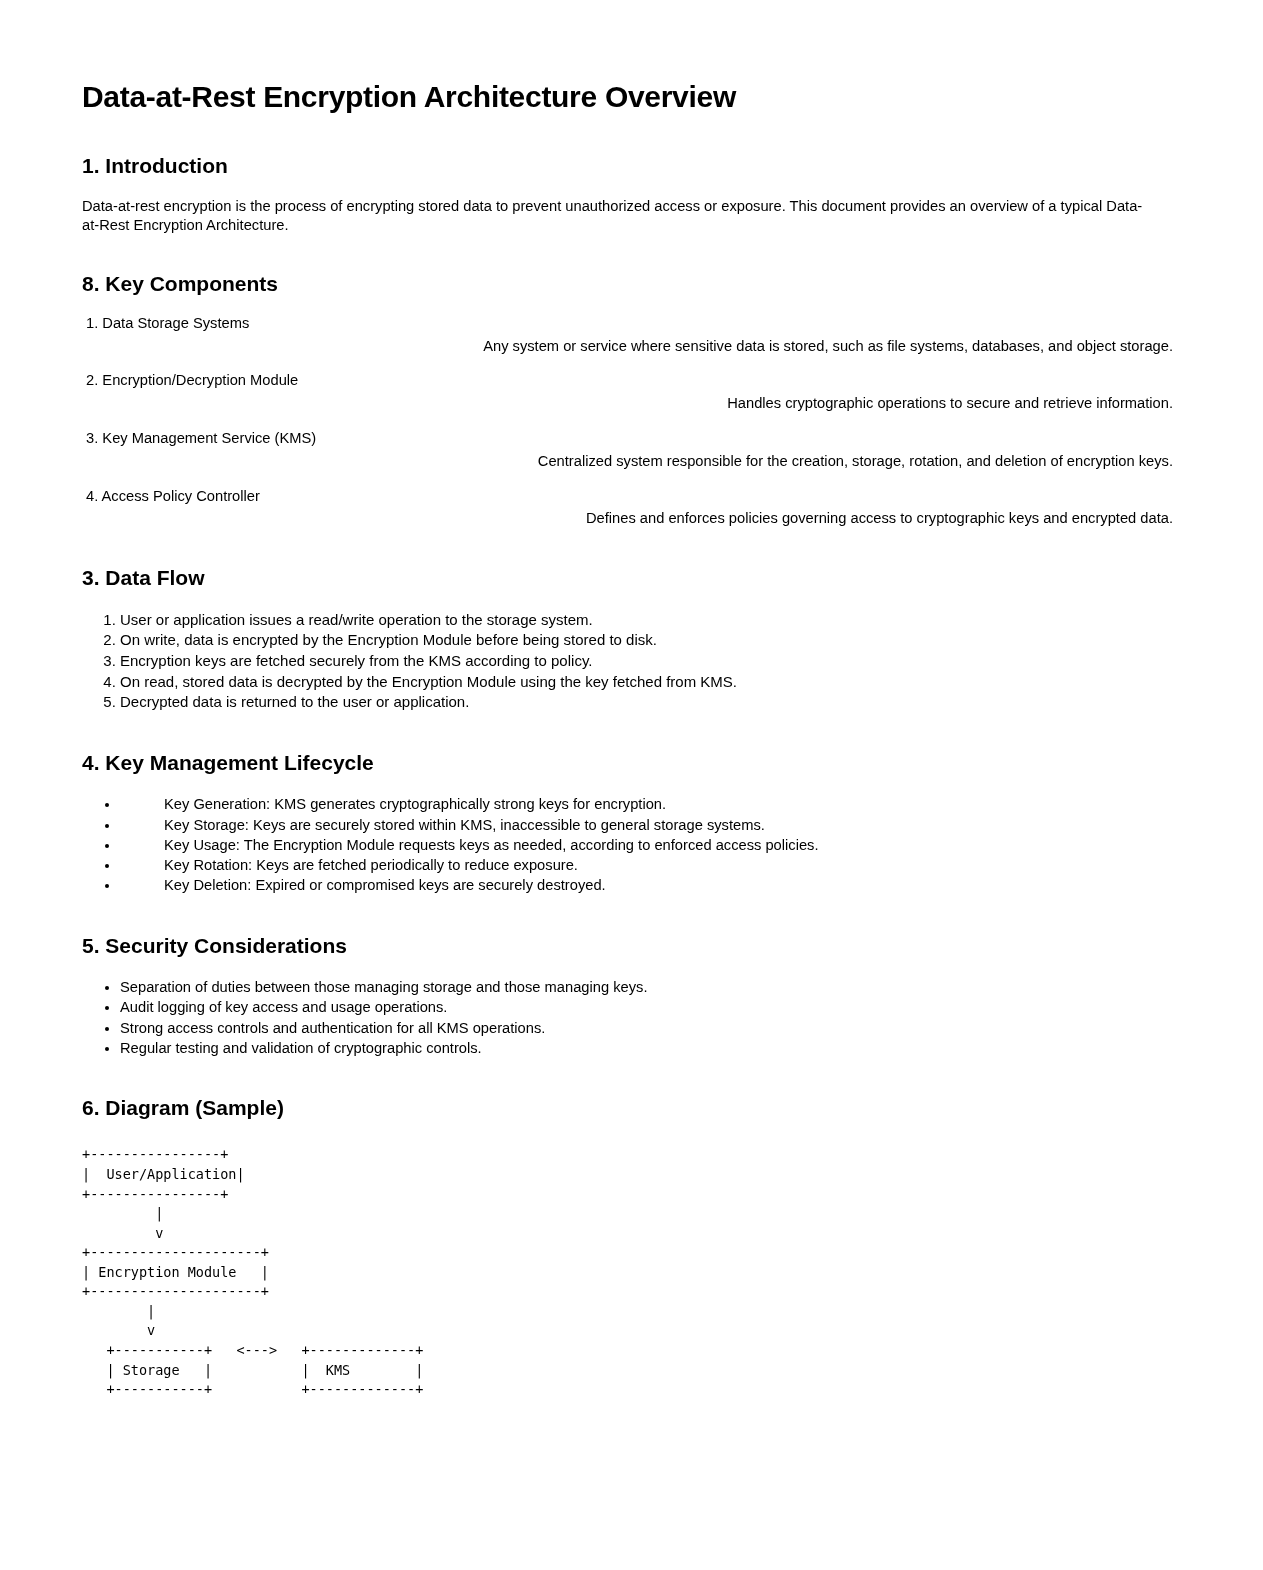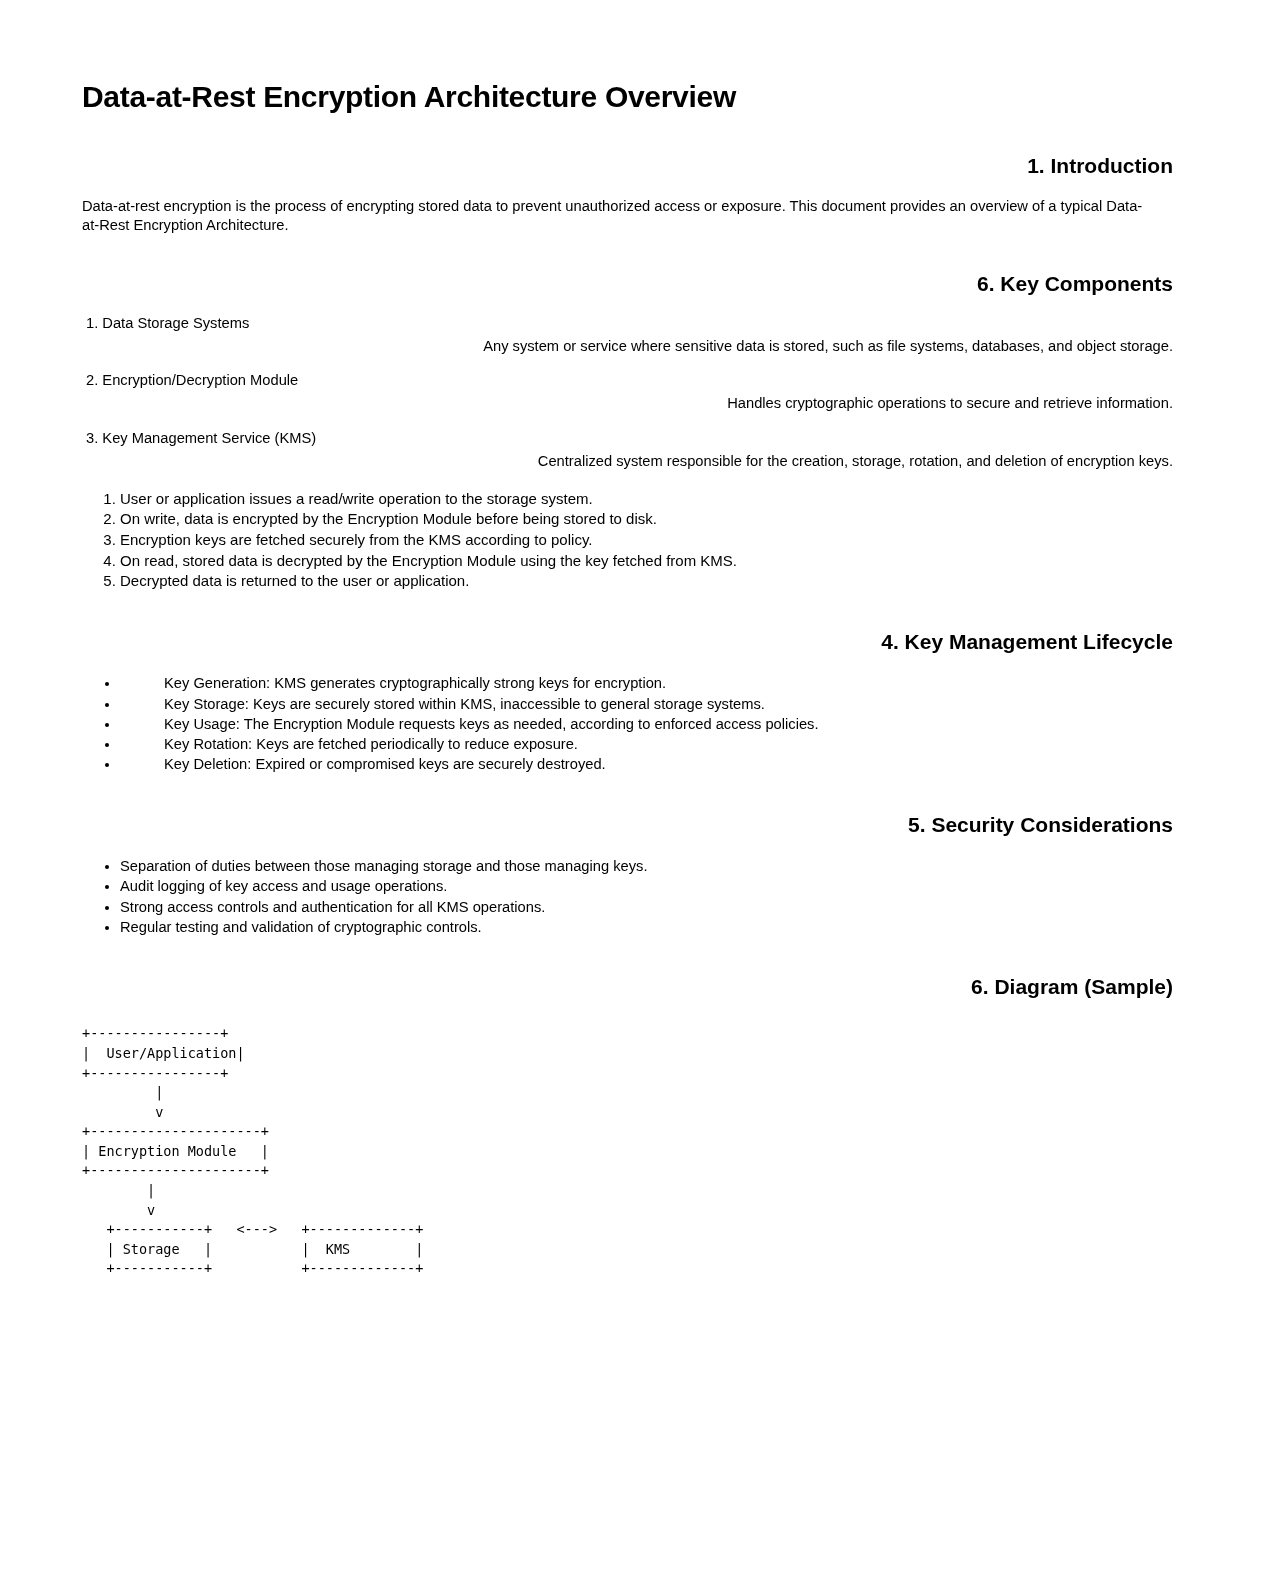--- a/index.html
+++ b/index.html
@@ -25,21 +25,20 @@
     margin: 0 0 0 0;
     padding: 0;
     line-height: 1.25;
   }
   h2.section-title {
     font-size: 21px;
     font-weight: bold;
     margin: 36px 0 0 0;
     padding: 0;
     line-height: 1.3;
-    text-align: right;
   }
   p.body-text {
     font-size: 14.7px;
     line-height: 1.28;
     margin: 18px 0 0 0;
     padding: 0;
     max-width: 1065px;
   }
   .component-block {
     margin-top: 16px;
@@ -92,35 +91,40 @@
 </head>
 <body>
 
 <div class="page">
 
   <h1 class="doc-title">Data-at-Rest Encryption Architecture Overview</h1>
 
   <h2 class="section-title">1. Introduction</h2>
   <p class="body-text">Data-at-rest encryption is the process of encrypting stored data to prevent unauthorized access or exposure. This document provides an overview of a typical Data-at-Rest Encryption Architecture.</p>
 
-  <h2 class="section-title">6. Key Components</h2>
+  <h2 class="section-title">8. Key Components</h2>
 
   <div class="component-block">
     <div class="comp-name">1. Data Storage Systems</div>
     <div class="comp-desc">Any system or service where sensitive data is stored, such as file systems, databases, and object storage.</div>
   </div>
   <div class="component-block">
     <div class="comp-name">2. Encryption/Decryption Module</div>
     <div class="comp-desc">Handles cryptographic operations to secure and retrieve information.</div>
   </div>
   <div class="component-block">
     <div class="comp-name">3. Key Management Service (KMS)</div>
     <div class="comp-desc">Centralized system responsible for the creation, storage, rotation, and deletion of encryption keys.</div>
   </div>
+  <div class="component-block">
+    <div class="comp-name">4. Access Policy Controller</div>
+    <div class="comp-desc">Defines and enforces policies governing access to cryptographic keys and encrypted data.</div>
+  </div>
 
+  <h2 class="section-title">3. Data Flow</h2>
   <ol class="flow-list">
     <li>User or application issues a read/write operation to the storage system.</li>
     <li>On write, data is encrypted by the Encryption Module before being stored to disk.</li>
     <li>Encryption keys are fetched securely from the KMS according to policy.</li>
     <li>On read, stored data is decrypted by the Encryption Module using the key fetched from KMS.</li>
     <li>Decrypted data is returned to the user or application.</li>
   </ol>
 
   <h2 class="section-title">4. Key Management Lifecycle</h2>
   <ul class="bullets">

